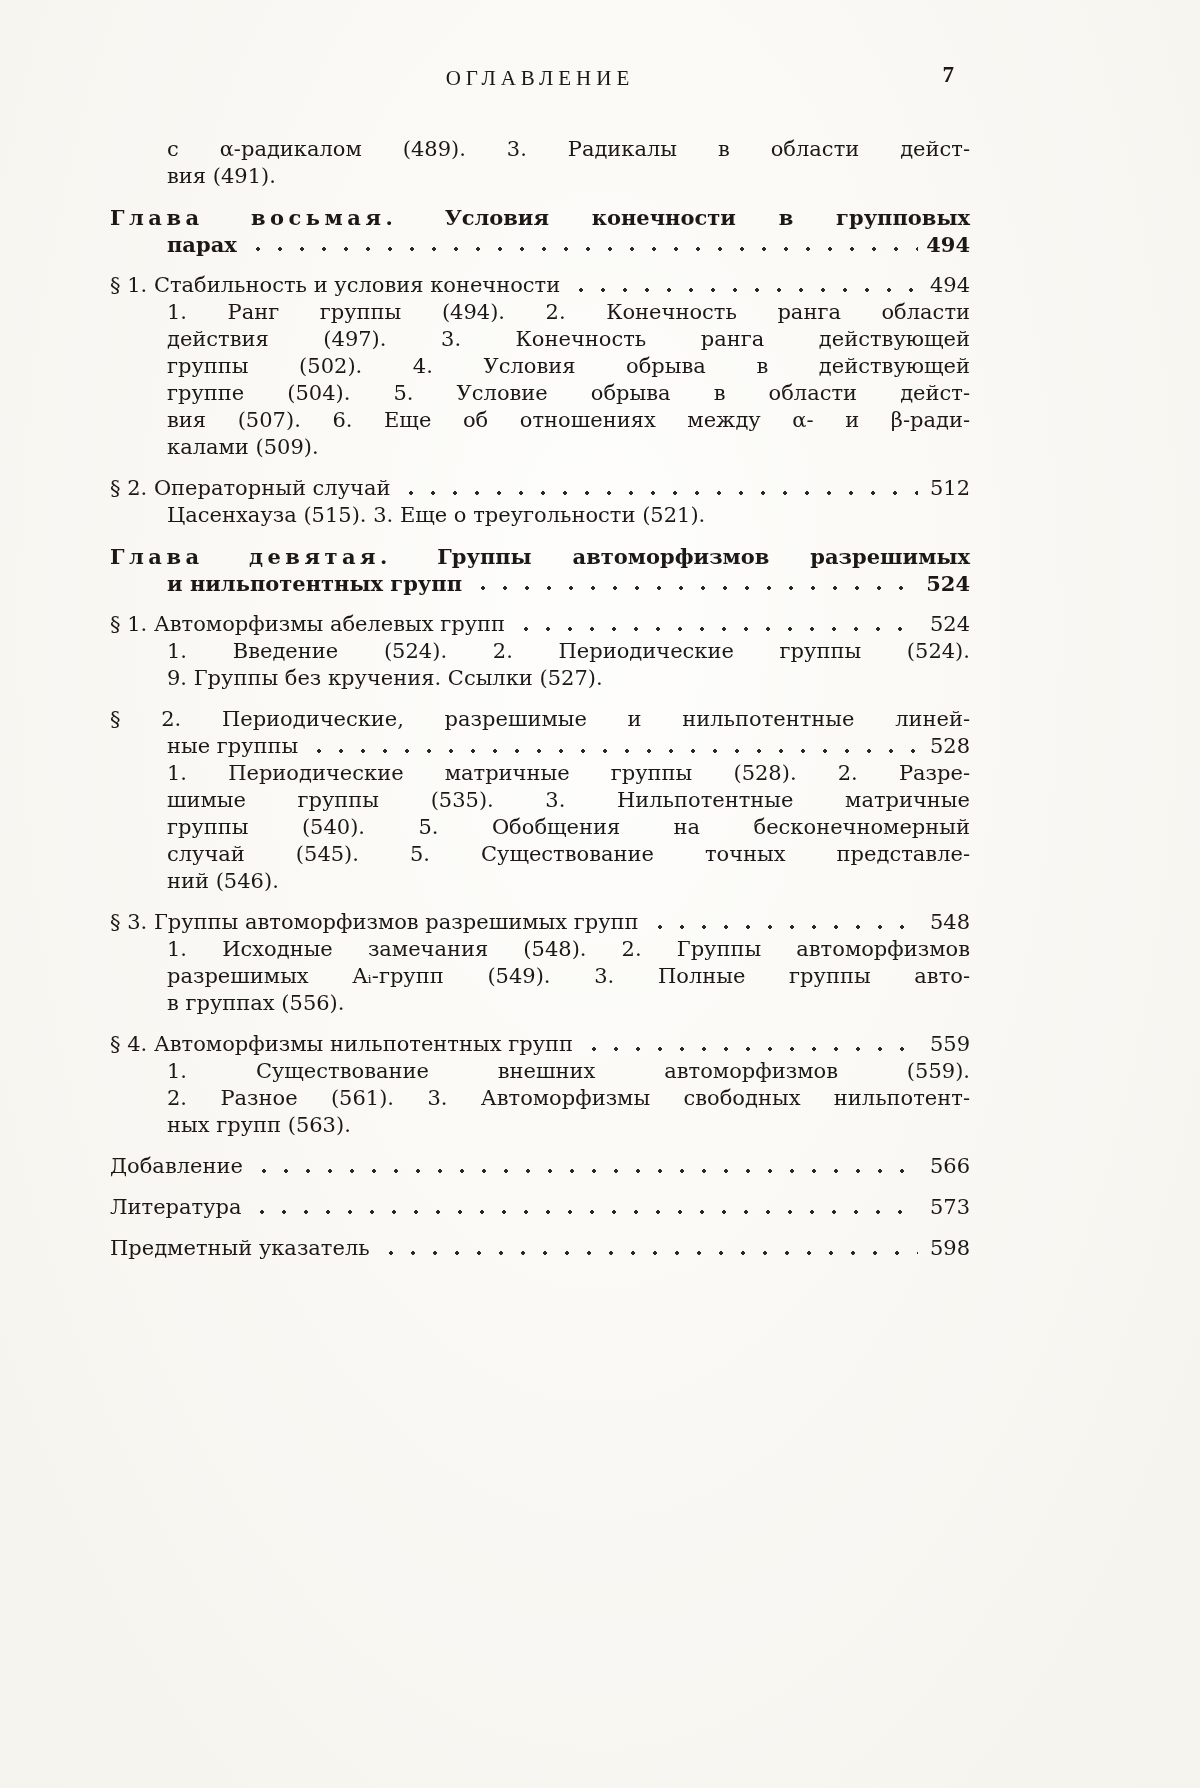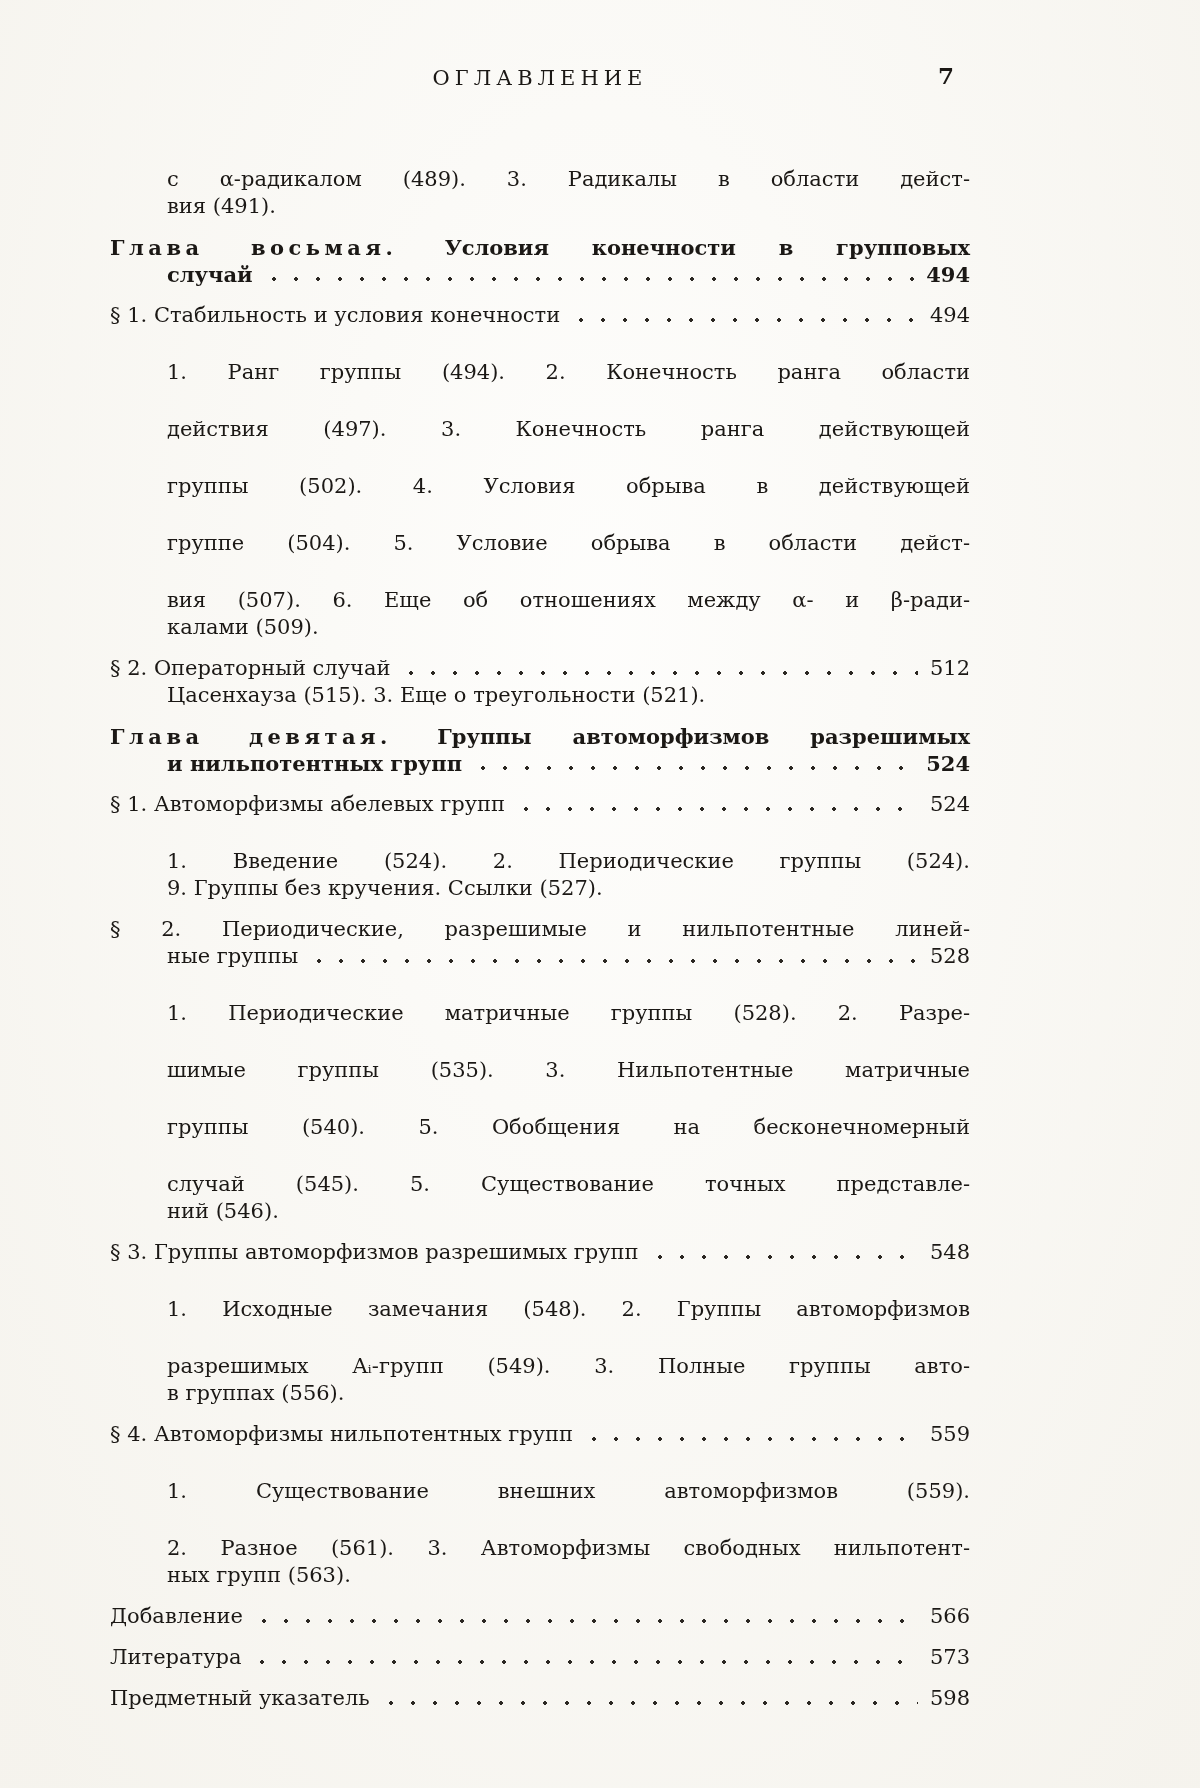--- a/index.html
+++ b/index.html
@@ -6,38 +6,38 @@
   body { background: #ffffff; }
   .page {
     width: 1200px; height: 1788px;
     position: relative;
     background: #fcfbf7;
     background-image: radial-gradient(ellipse at 50% 35%, rgba(255,255,255,0.6), rgba(225,220,208,0.25) 95%);
     font-family: "DejaVu Serif", "Liberation Serif", serif;
     color: #1b1815;
     overflow: hidden;
   }
-  .header { position: absolute; top: 66px; left: 110px; width: 860px; height: 32px; }
+  .header { position: absolute; top: 66px; left: 110px; width: 860px; height: 32px; font-family: Liberation Serif, serif; }
   .title {
     position: absolute; left: 0; right: 0;
     text-align: center; font-size: 21px; letter-spacing: 5px;
   }
   .pageno {
     position: absolute; right: 16px; top: -4px;
     font-size: 23px; font-weight: bold;
   }
   .content {
     position: absolute; top: 136px; left: 110px; width: 860px;
     font-size: 21px; line-height: 27px;
   }
   .row { }
   .row.haspg { display: flex; align-items: stretch; white-space: nowrap; }
   .ind1 { padding-left: 57px; }
   .b { font-weight: bold; }
-  .j { text-align: justify; text-align-last: justify; margin-top: 30px; }
+  .j { text-align: justify; text-align-last: justify; }
   .g { margin-top: 14px; }
   .sp { letter-spacing: 4.5px; }
   .row.haspg .t { flex: 0 0 auto; }
   .dots {
     flex: 1 1 auto;
     margin: 0 6px 0 10px;
     background-image: radial-gradient(circle at 11px 18px, #2b2722 1.6px, rgba(0,0,0,0) 2.1px);
     background-size: 22px 27px;
     background-repeat: repeat-x;
   }
@@ -49,21 +49,21 @@
 <div class="page">
   <div class="header">
     <div class="title">ОГЛАВЛЕНИЕ</div>
     <div class="pageno">7</div>
   </div>
   <div class="content">
       <div class="row ind1 j"><span class="t">с α-радикалом (489). 3. Радикалы в области дейст-</span></div>
       <div class="row ind1"><span class="t">вия (491).</span></div>
       <div class="row b j g"><span class="sp">Глава восьмая. </span><span class="t">Условия конечности в групповых</span></div>
       <div class="row ind1 b haspg">
-        <span class="t">случай</span>
+        <span class="t">парах</span>
         <span class="dots"></span>
         <span class="pg">494</span>
       </div>
       <div class="row haspg g">
         <span class="t">§ 1. Стабильность и условия конечности</span>
         <span class="dots"></span>
         <span class="pg">494</span>
       </div>
       <div class="row ind1 j"><span class="t">1. Ранг группы (494). 2. Конечность ранга области</span></div>
       <div class="row ind1 j"><span class="t">действия (497). 3. Конечность ранга действующей</span></div>

